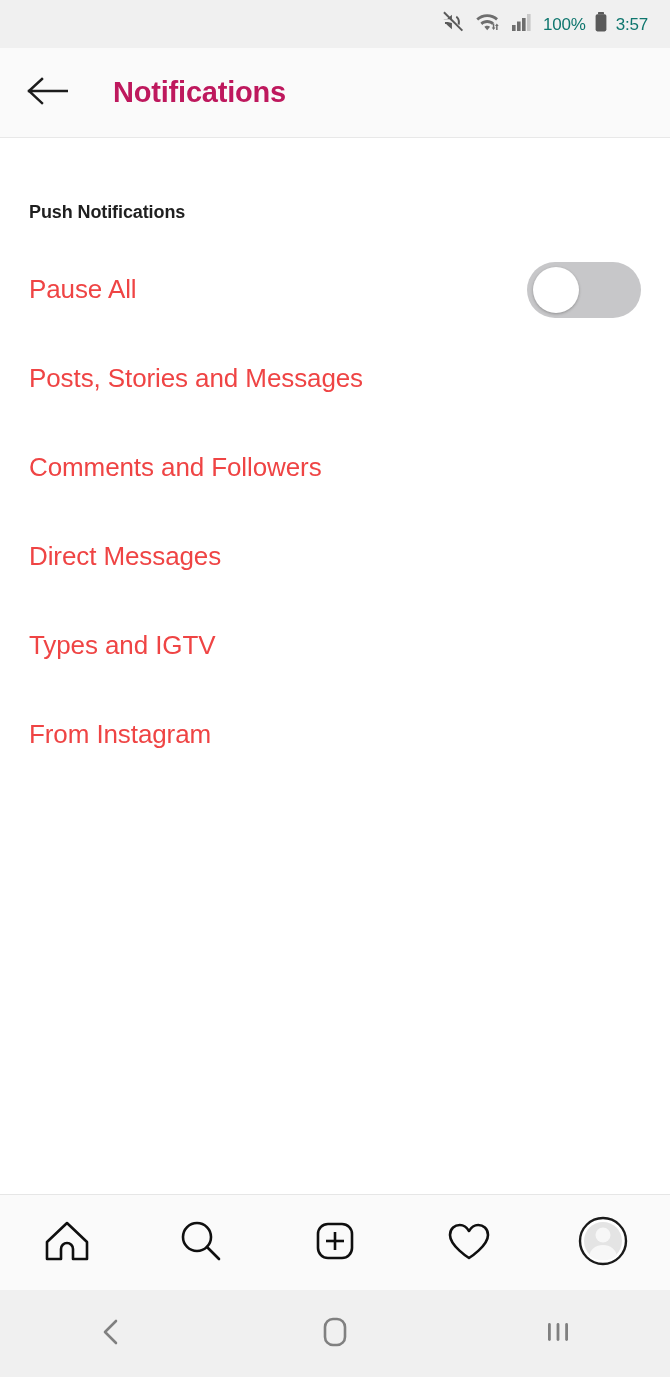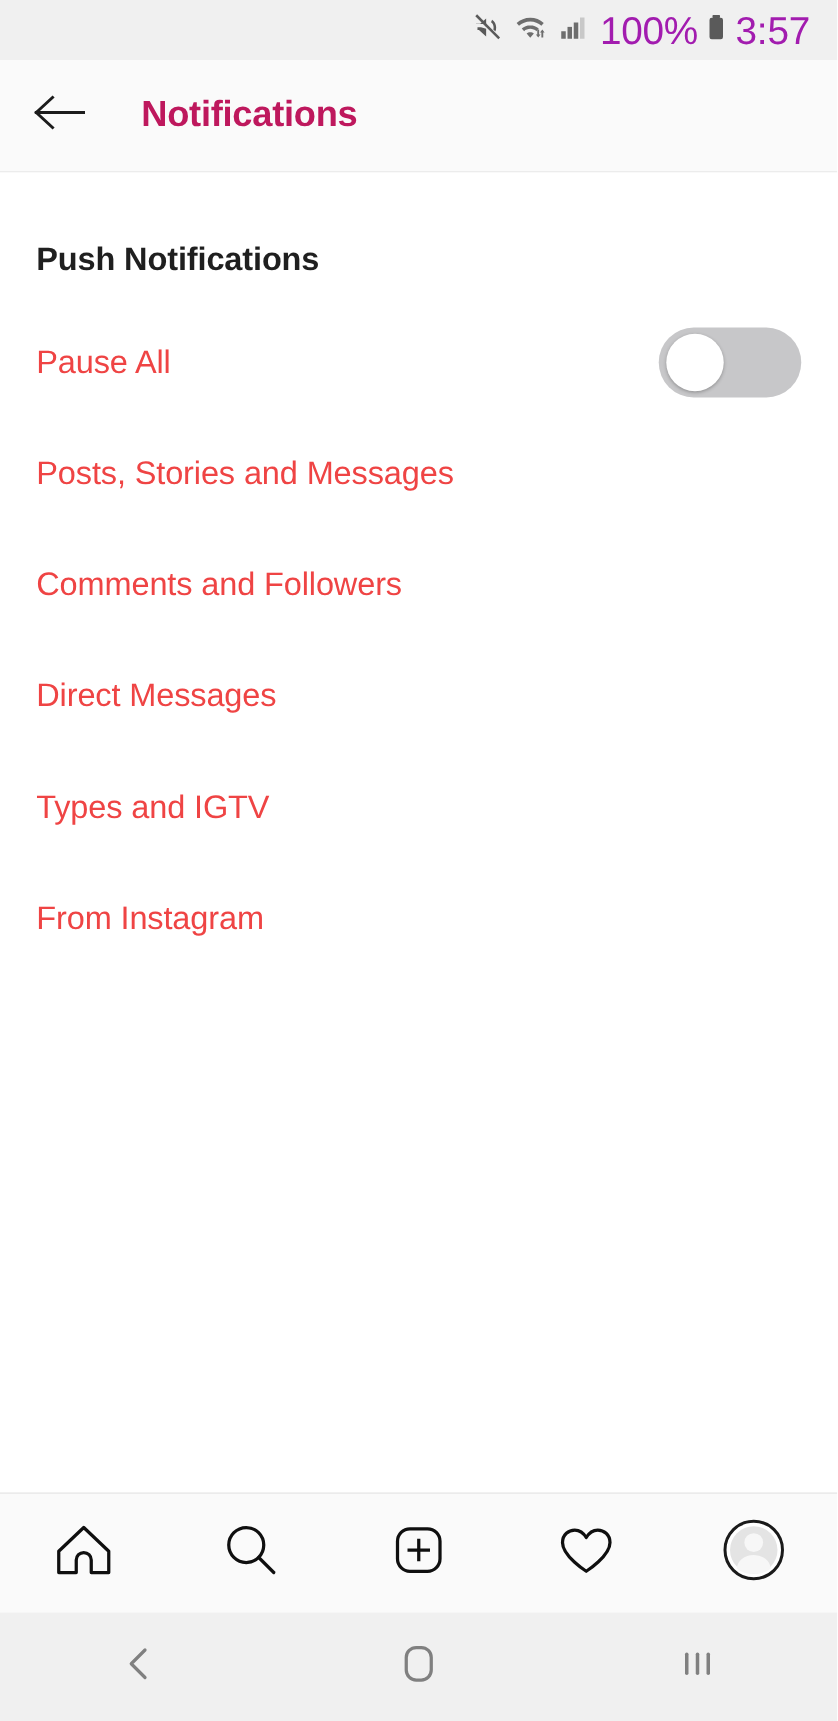--- a/index.html
+++ b/index.html
@@ -31,22 +31,22 @@
     justify-content: flex-end;
     padding-right: 22px;
     flex: 0 0 48px;
   }
   .status-icons {
     display: flex;
     align-items: center;
     gap: 7px;
   }
   .status-text {
-    font-size: 31px;
-    color: #a21caf;
+    font-size: 17px;
+    color: #0f766e;
     letter-spacing: -0.2px;
     line-height: 1;
   }
   .sb-ico { display: block; }
 
   
   .app-header {
     flex: 0 0 90px;
     height: 90px;
     background: #fafafa;
@@ -74,21 +74,21 @@
   
   .content {
     flex: 1 1 auto;
     background: #ffffff;
     overflow: hidden;
   }
   .section { padding: 0; }
   .section + .section { border-top: 1px solid #ededed; }
 
   .section-title {
-    font-size: 26px;
+    font-size: 18px;
     font-weight: bold;
     color: #1f1f1f;
     padding: 0 29px;
     height: 89px;
     display: flex;
     align-items: center;
     letter-spacing: -0.1px;
   }
   .section:first-child .section-title { height: 107px; align-items: flex-end; padding-bottom: 22px; }
 

